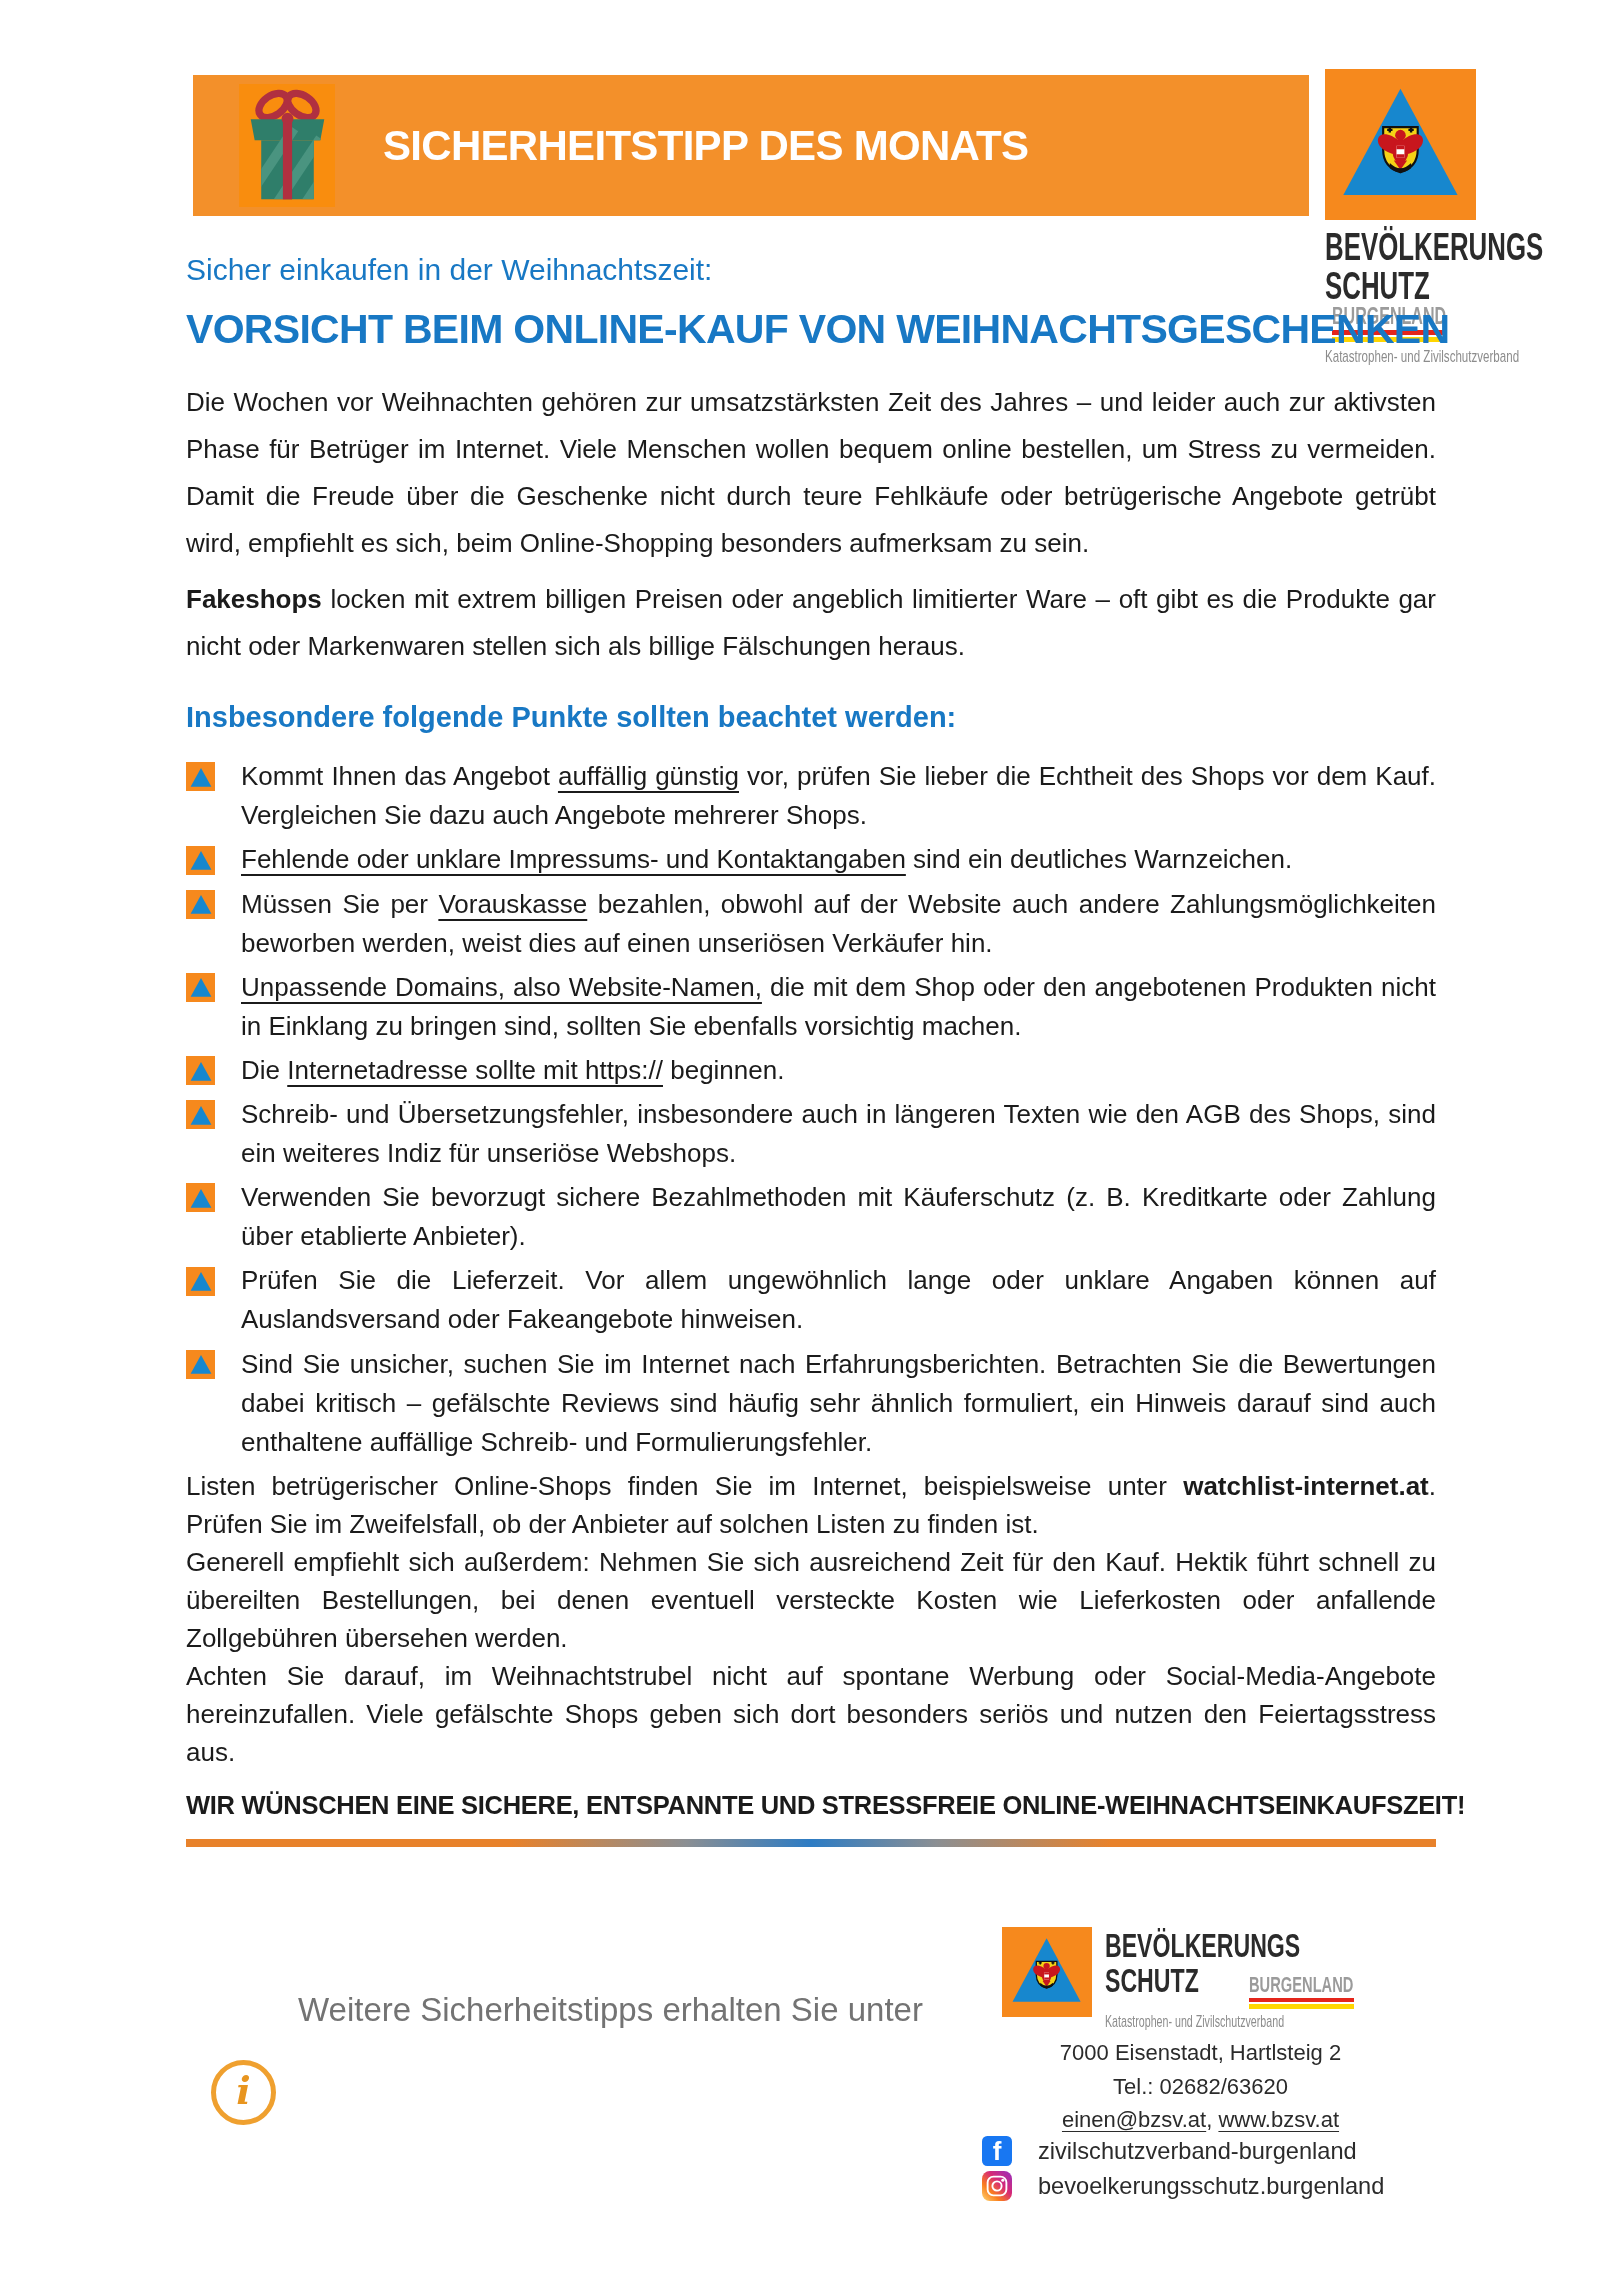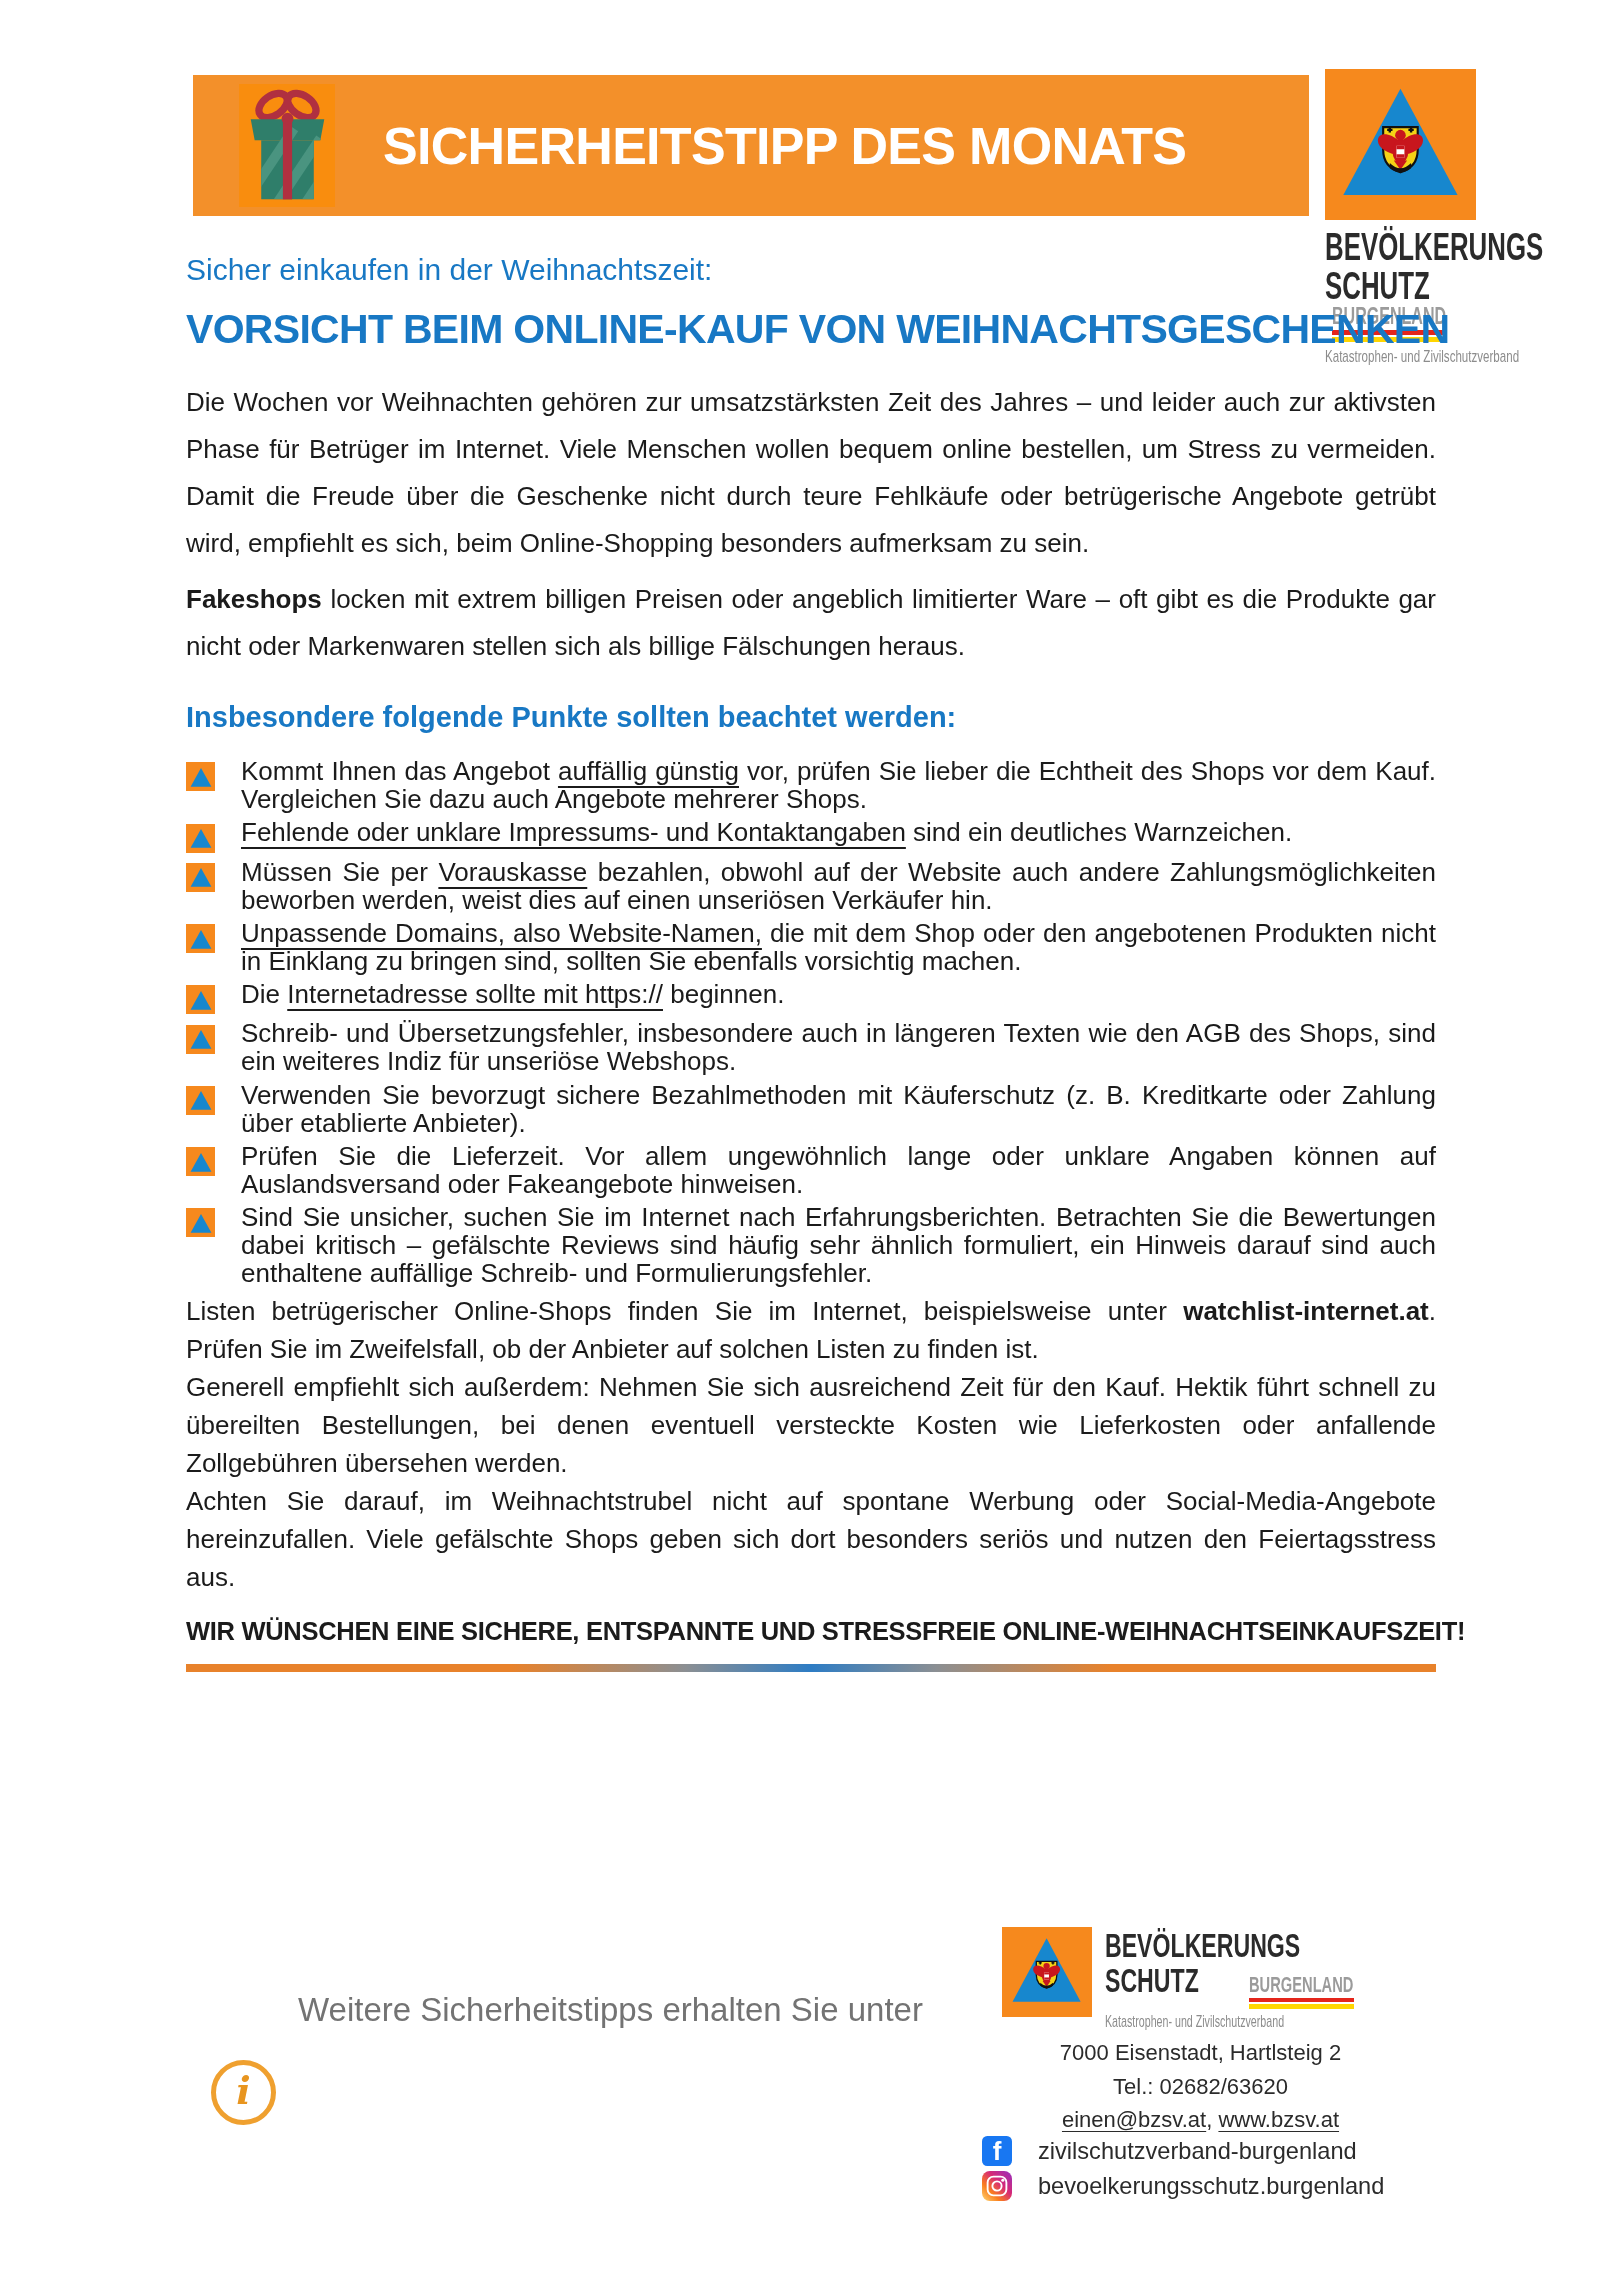--- a/index.html
+++ b/index.html
@@ -4,21 +4,21 @@
 <style>
   html,body{margin:0;padding:0;background:#fff;}
   .page{position:relative;width:1623px;height:2295px;background:#ffffff;overflow:hidden;
         font-family:"Liberation Sans",sans-serif;color:#1b1b1b;}
 
   
   .banner{position:absolute;left:193px;top:75px;width:1116px;height:141px;background:#F3902A;
           display:flex;align-items:center;}
   .gift-box{position:absolute;left:46px;top:9.2px;width:96px;height:123px;background:#F98D0E;
             display:flex;align-items:center;justify-content:center;}
-  .banner-title{margin:0 0 0 190px;font-size:52px;font-weight:700;color:#ffffff;
+  .banner-title{margin:0 0 0 190px;font-size:42px;font-weight:700;color:#ffffff;
                 letter-spacing:-0.7px;white-space:nowrap;text-align:right;}
 
   
   .emblem{background:#F6891D;display:flex;align-items:center;justify-content:center;}
   .emblem svg{width:88%;height:88%;}
   .cond{display:inline-block;transform:scaleX(0.68);transform-origin:0 50%;white-space:nowrap;}
   .brand-l1,.brand-l2{font-weight:700;color:#2b2b2b;letter-spacing:0px;}
   .brand-region{display:inline-flex;flex-direction:column;margin-left:6.5px;}
   .brand-region-text{color:#9B9B9B;font-weight:700;}
   .bar{display:block;}
@@ -42,21 +42,21 @@
   p.body{font-size:26px;line-height:47px;margin:0 0 9.2px 0;text-align:justify;}
   .b{font-weight:700;}
   .u{text-decoration:underline;text-decoration-thickness:2px;text-underline-offset:5.9px;}
 
   .check-heading{font-size:29px;line-height:34px;font-weight:700;color:#1878C4;margin:29.4px 0 23.6px 0;}
   ul.checklist{list-style:none;margin:0;padding:0;}
   ul.checklist li{display:flex;gap:26px;margin:0 0 5.2px 0;}
   .bullet-ic{flex:0 0 29px;width:29px;height:29px;margin-top:5.2px;background:#F6891D;
              display:flex;align-items:center;justify-content:center;}
   .bullet-ic svg{width:26px;height:26px;}
-  .li-text{flex:1;font-size:26px;line-height:28px;text-align:justify;}
+  .li-text{flex:1;font-size:26px;line-height:39px;text-align:justify;}
 
   p.body2{font-size:26px;line-height:38px;text-align:justify;margin:0;}
   .mt-a{margin-top:23.6px;} .mt-b{margin-top:13px;} .mt-c{margin-top:26px;}
   .wish{margin-top:19.6px;font-size:25.5px;line-height:30px;font-weight:700;text-align:center;
         letter-spacing:-0.3px;white-space:nowrap;}
   .divider{margin-top:18.3px;height:7.9px;width:100%;
     background:linear-gradient(90deg,#E8822B 0%,#E8822B 26%,#8B8F93 40%,#2D7CC4 50%,#8B8F93 60%,#E8822B 74%,#E8822B 100%);}
 
   
   .info-badge{position:absolute;left:211px;top:2060px;width:55px;height:55px;border:5.2px solid #EFA02F;

